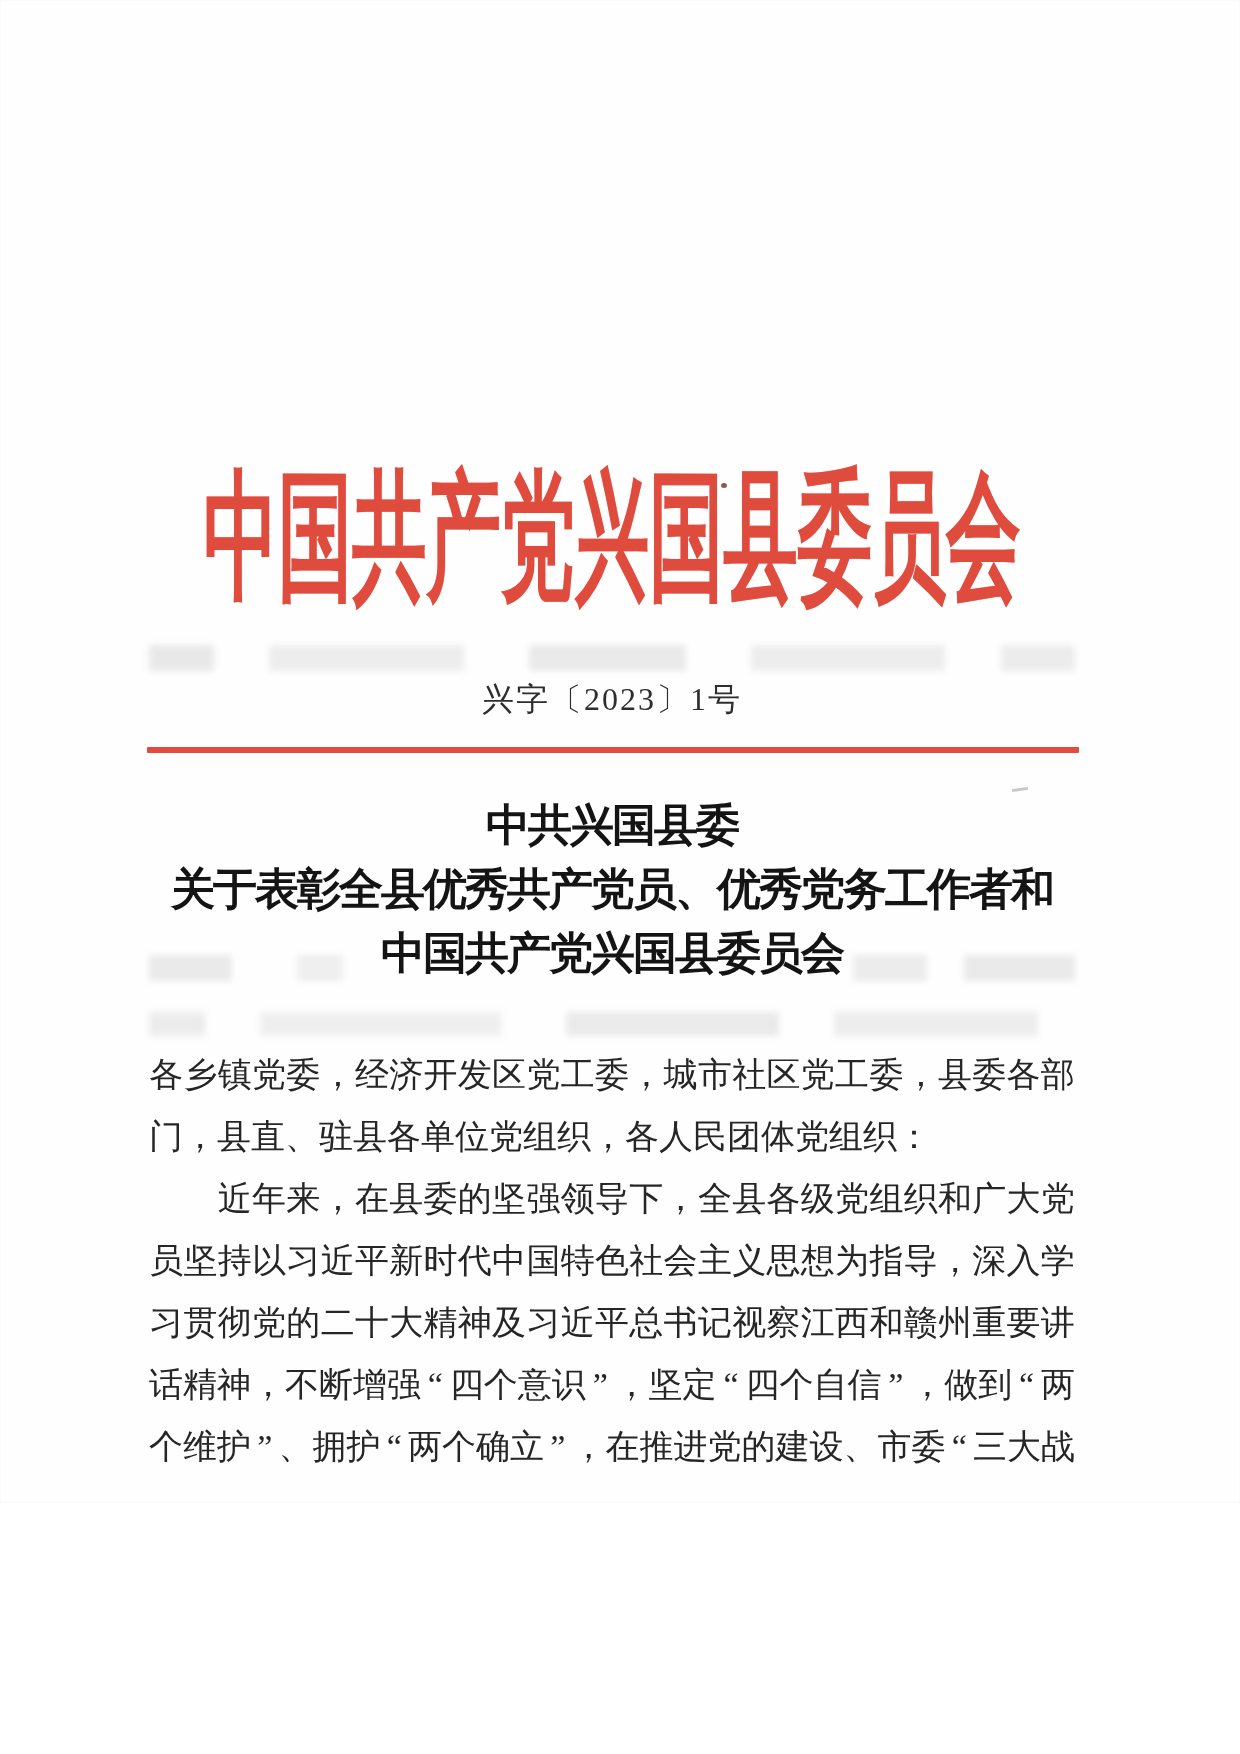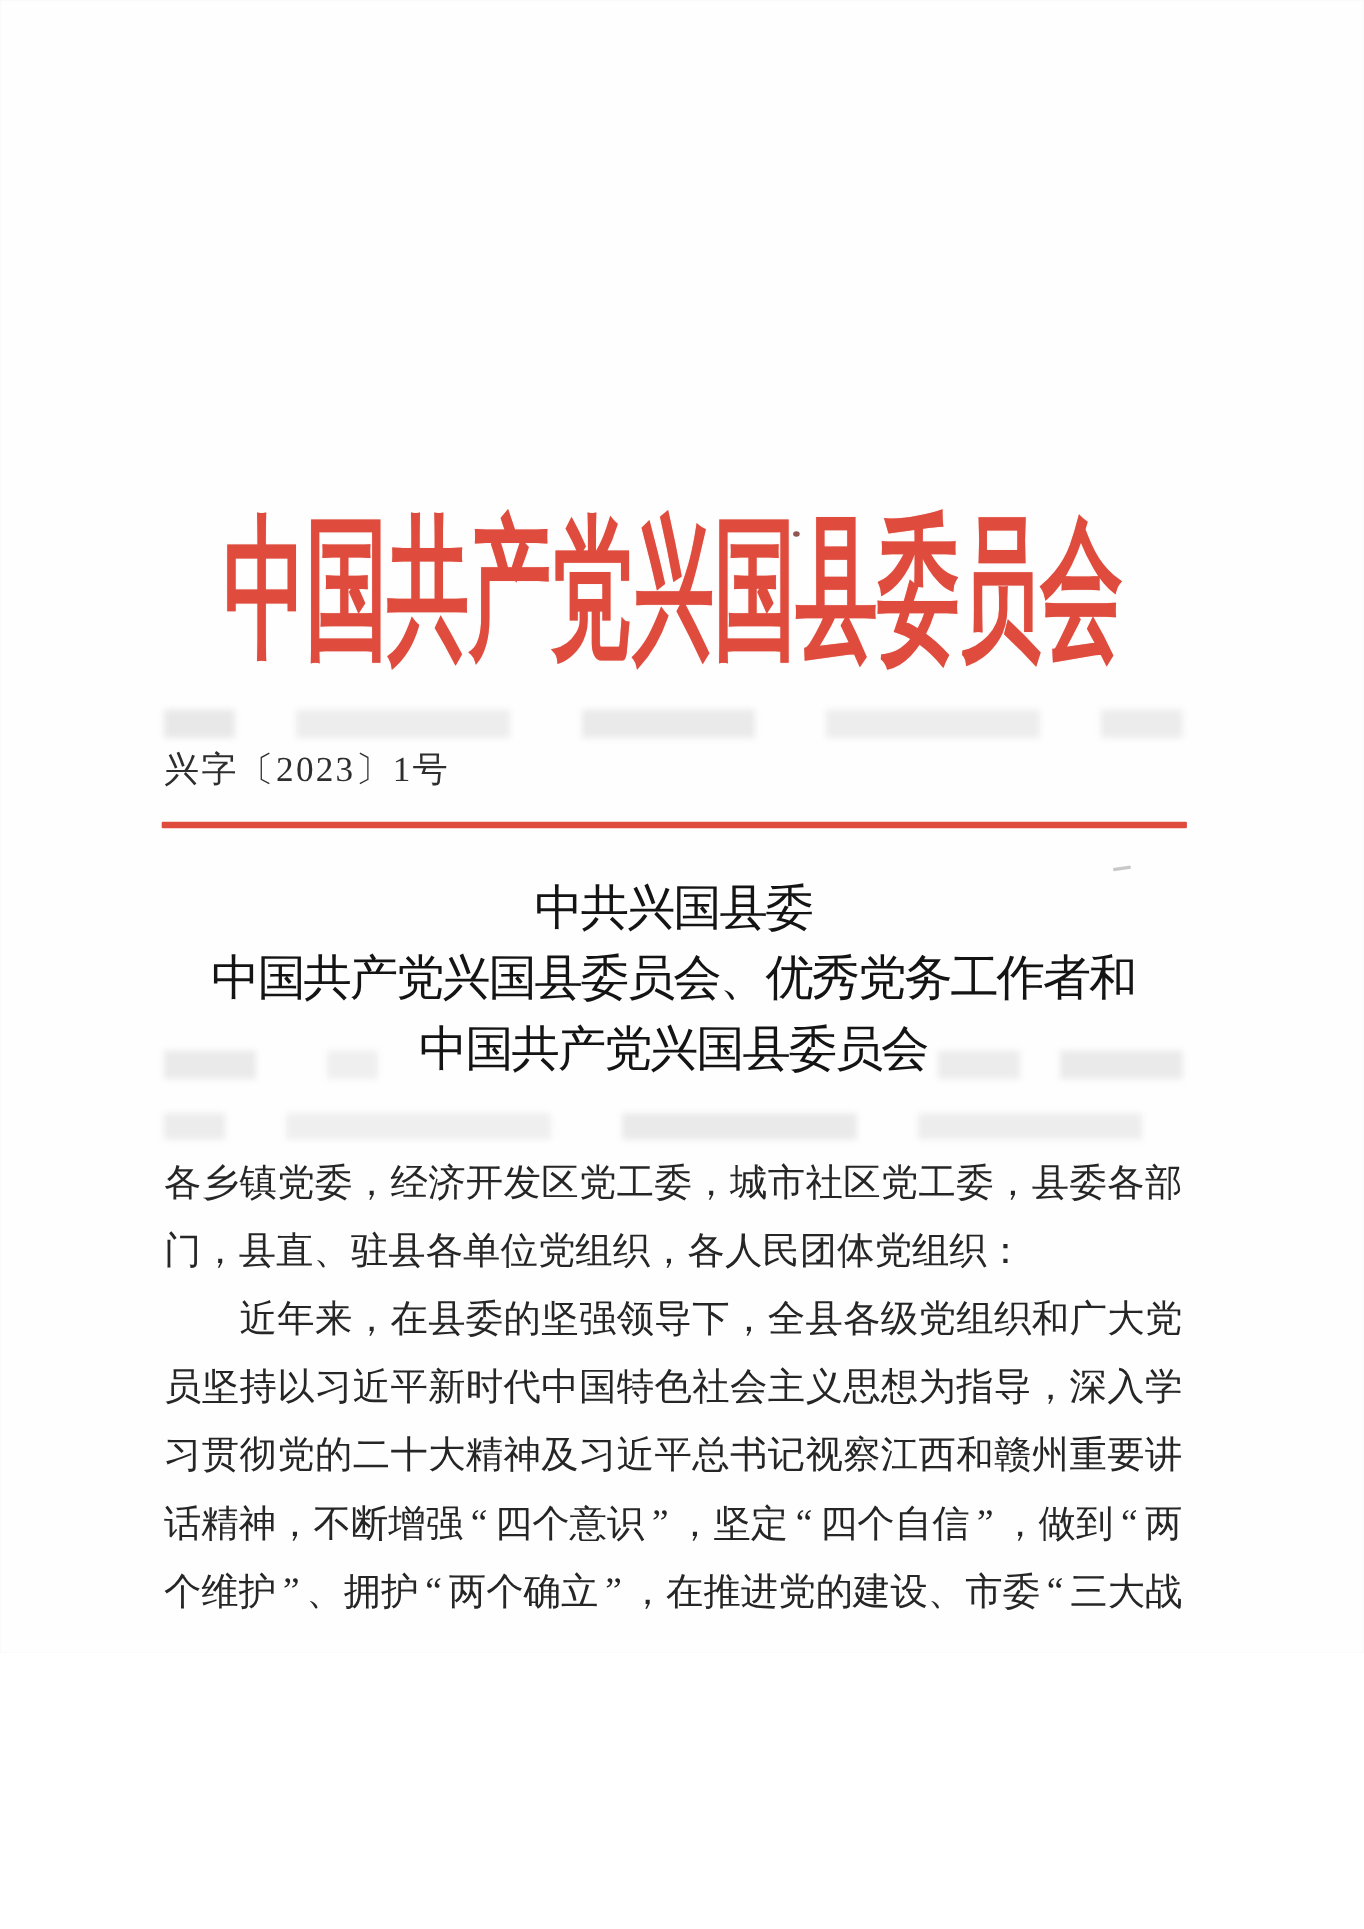--- a/index.html
+++ b/index.html
@@ -24,38 +24,38 @@
     font-weight:bold;
     color:#df4b3d;
     transform:translateX(-50%) scale(0.55,1.04);
     transform-origin:center top;
     text-shadow:0 0 1px rgba(223,75,61,0.55);
   }
 
   
   .docnum {
     position:absolute; top:679px; left:149px; width:926px;
-    text-align:left;
+    text-align:center;
     font-size:32px; line-height:40px;
     letter-spacing:2px;
     color:#2e2e2e;
   }
 
   
   .redline {
     position:absolute; top:747px; left:147px; width:932px; height:6px;
     background:#df4b3d;
     border-radius:1px;
   }
 
   
   .title-block {
     position:absolute; top:794px; left:92px; width:1040px;
     text-align:center;
-    font-weight:normal;
+    font-weight:bold;
     font-size:44px; 
     letter-spacing:-2px;
     color:#141414;
   }
   .t-line { line-height:64px; white-space:nowrap; }
 
   
   .body-block {
     position:absolute; top:1044px; left:149px; width:926px;
     font-size:34px;
@@ -120,21 +120,21 @@
 
   <div class="dot-artifact"></div>
   <div class="ghost ghost-1"></div>
 
   <div class="docnum">兴字〔2023〕1号</div>
 
   <div class="redline"></div>
 
   <div class="title-block">
       <div class="t-line">中共兴国县委</div>
-      <div class="t-line">中国共产党兴国县委员会、优秀党务工作者和</div>
+      <div class="t-line">关于表彰全县优秀共产党员、优秀党务工作者和</div>
       <div class="t-line">中国共产党兴国县委员会</div>
     </div>
 
   <div class="ghost ghost-2"></div>
   <div class="ghost ghost-3"></div>
   <div class="tick-artifact"></div>
 
   <div class="body-block">
       <div class="body-line fill"><span class="cell">各</span><span class="cell">乡</span><span class="cell">镇</span><span class="cell">党</span><span class="cell">委</span><span class="cell">，</span><span class="cell">经</span><span class="cell">济</span><span class="cell">开</span><span class="cell">发</span><span class="cell">区</span><span class="cell">党</span><span class="cell">工</span><span class="cell">委</span><span class="cell">，</span><span class="cell">城</span><span class="cell">市</span><span class="cell">社</span><span class="cell">区</span><span class="cell">党</span><span class="cell">工</span><span class="cell">委</span><span class="cell">，</span><span class="cell">县</span><span class="cell">委</span><span class="cell">各</span><span class="cell">部</span></div>
       <div class="body-line"><span class="cell">门</span><span class="cell">，</span><span class="cell">县</span><span class="cell">直</span><span class="cell">、</span><span class="cell">驻</span><span class="cell">县</span><span class="cell">各</span><span class="cell">单</span><span class="cell">位</span><span class="cell">党</span><span class="cell">组</span><span class="cell">织</span><span class="cell">，</span><span class="cell">各</span><span class="cell">人</span><span class="cell">民</span><span class="cell">团</span><span class="cell">体</span><span class="cell">党</span><span class="cell">组</span><span class="cell">织</span><span class="cell">：</span></div>

